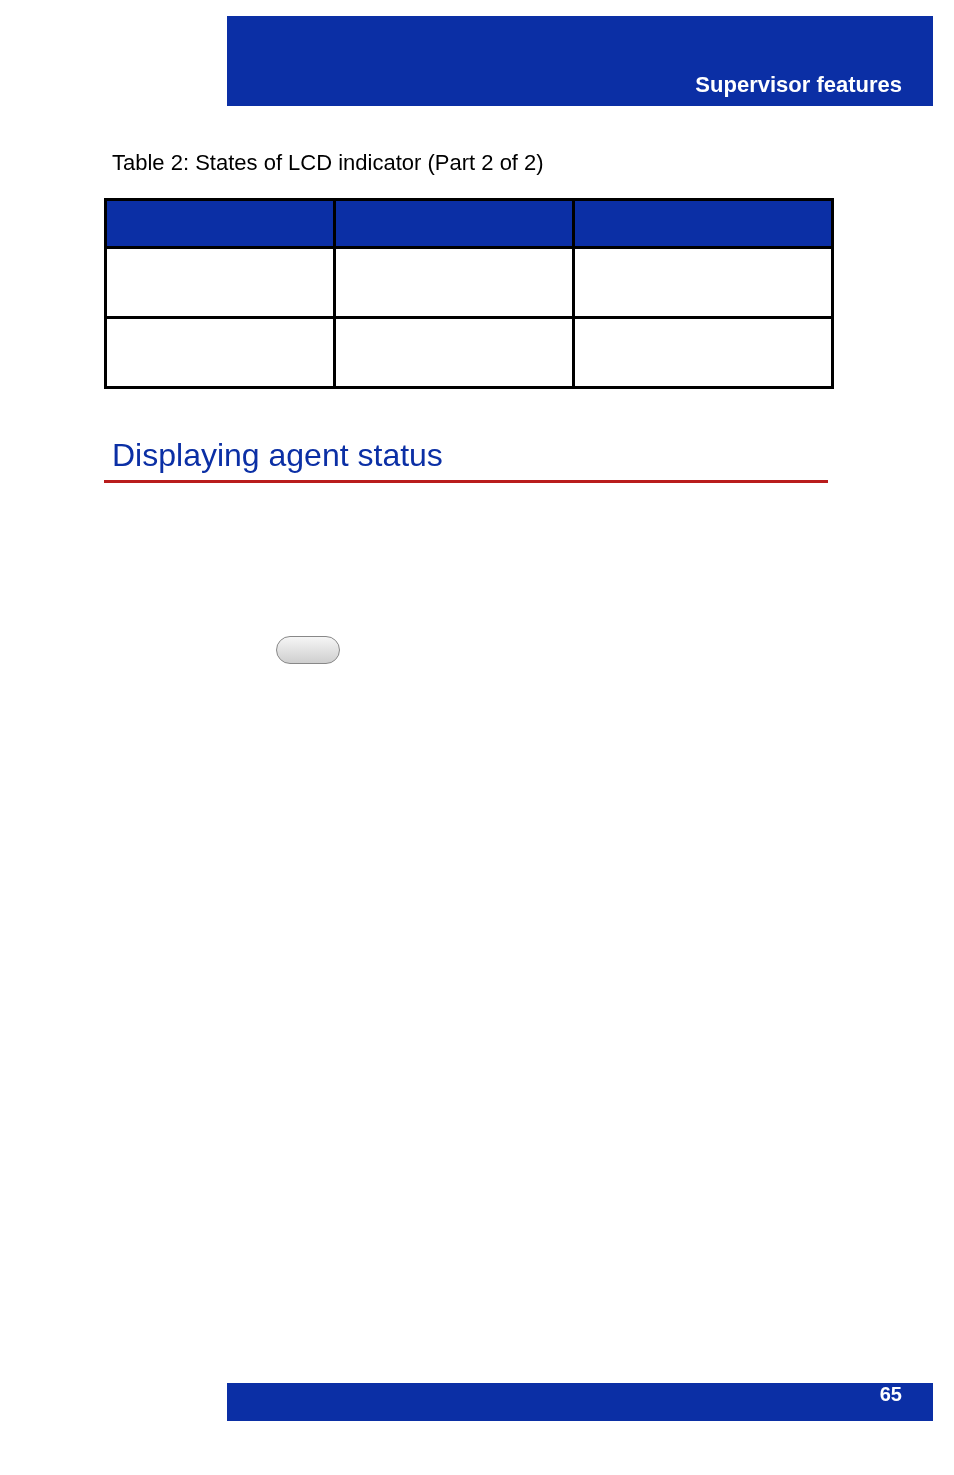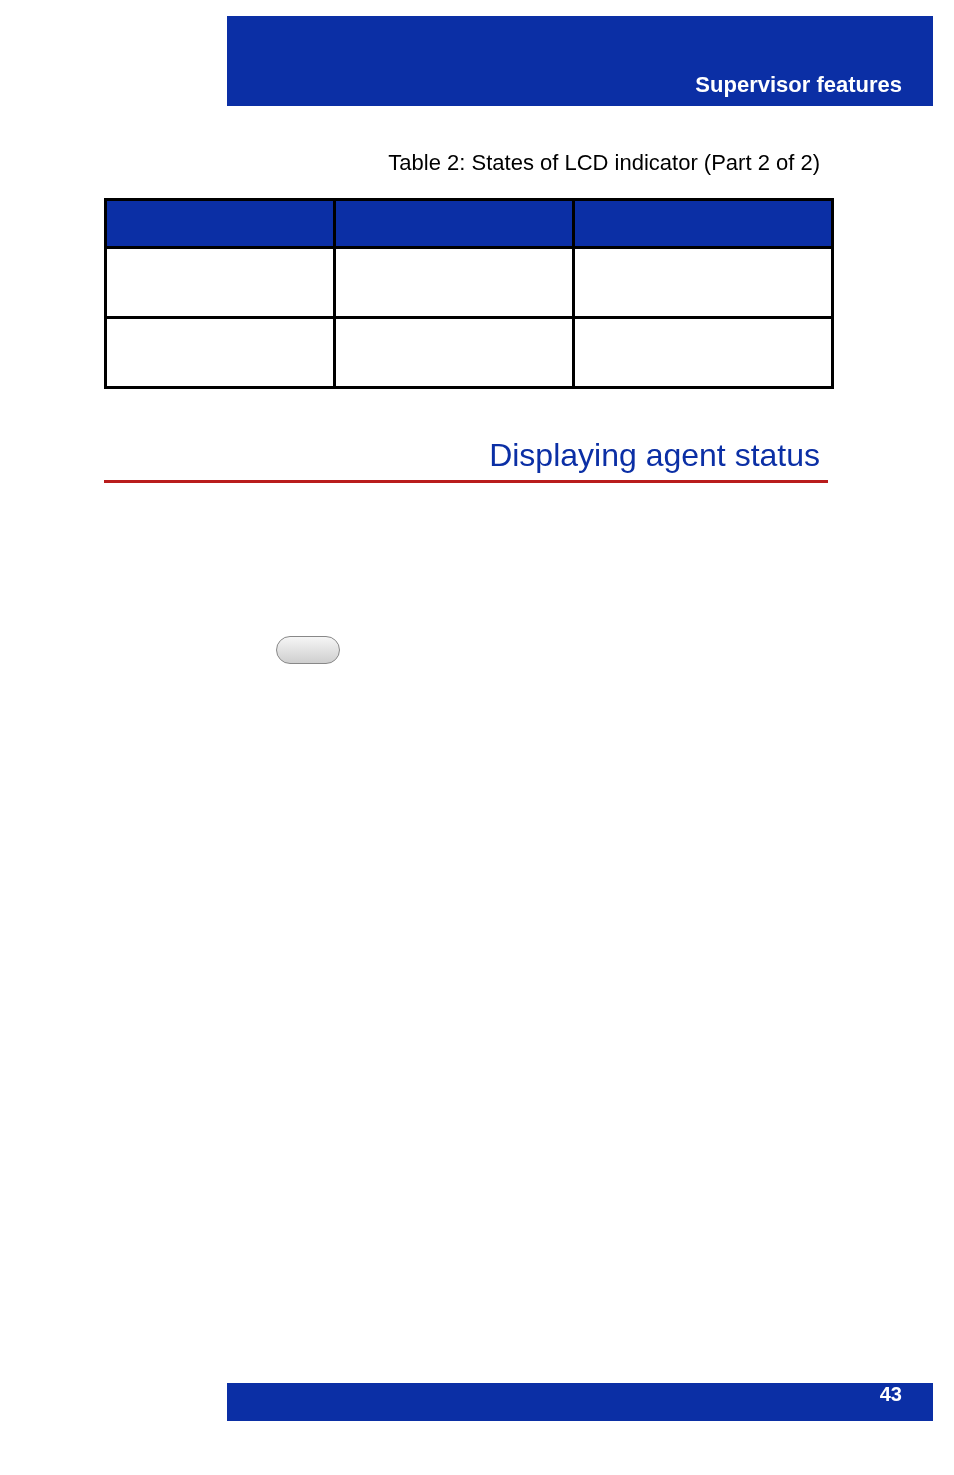--- a/index.html
+++ b/index.html
@@ -22,21 +22,20 @@
     font-family: "Helvetica Neue", Arial, sans-serif;
     font-weight: 700;
     font-size: 22px;
   }
 
   .content {
     position: absolute;
     left: 80px;
     top: 110px;
     width: 740px;
-    text-align: right;
   }
 
   .caption {
     font-family: "Helvetica Neue", Arial, sans-serif;
     font-weight: 400;
     font-size: 22px;
     color: #000;
     margin-bottom: 14px;
     margin-top: 8px;
   }
@@ -132,14 +131,14 @@
         </tr>
       </tbody>
     </table>
 
     <div class="section-heading">Displaying agent status</div>
   </div>
 
   <div class="key-btn"></div>
 
   <div class="footer-bar"></div>
-  <div class="page-number">43</div>
+  <div class="page-number">65</div>
 </div>
 
 </body></html>

